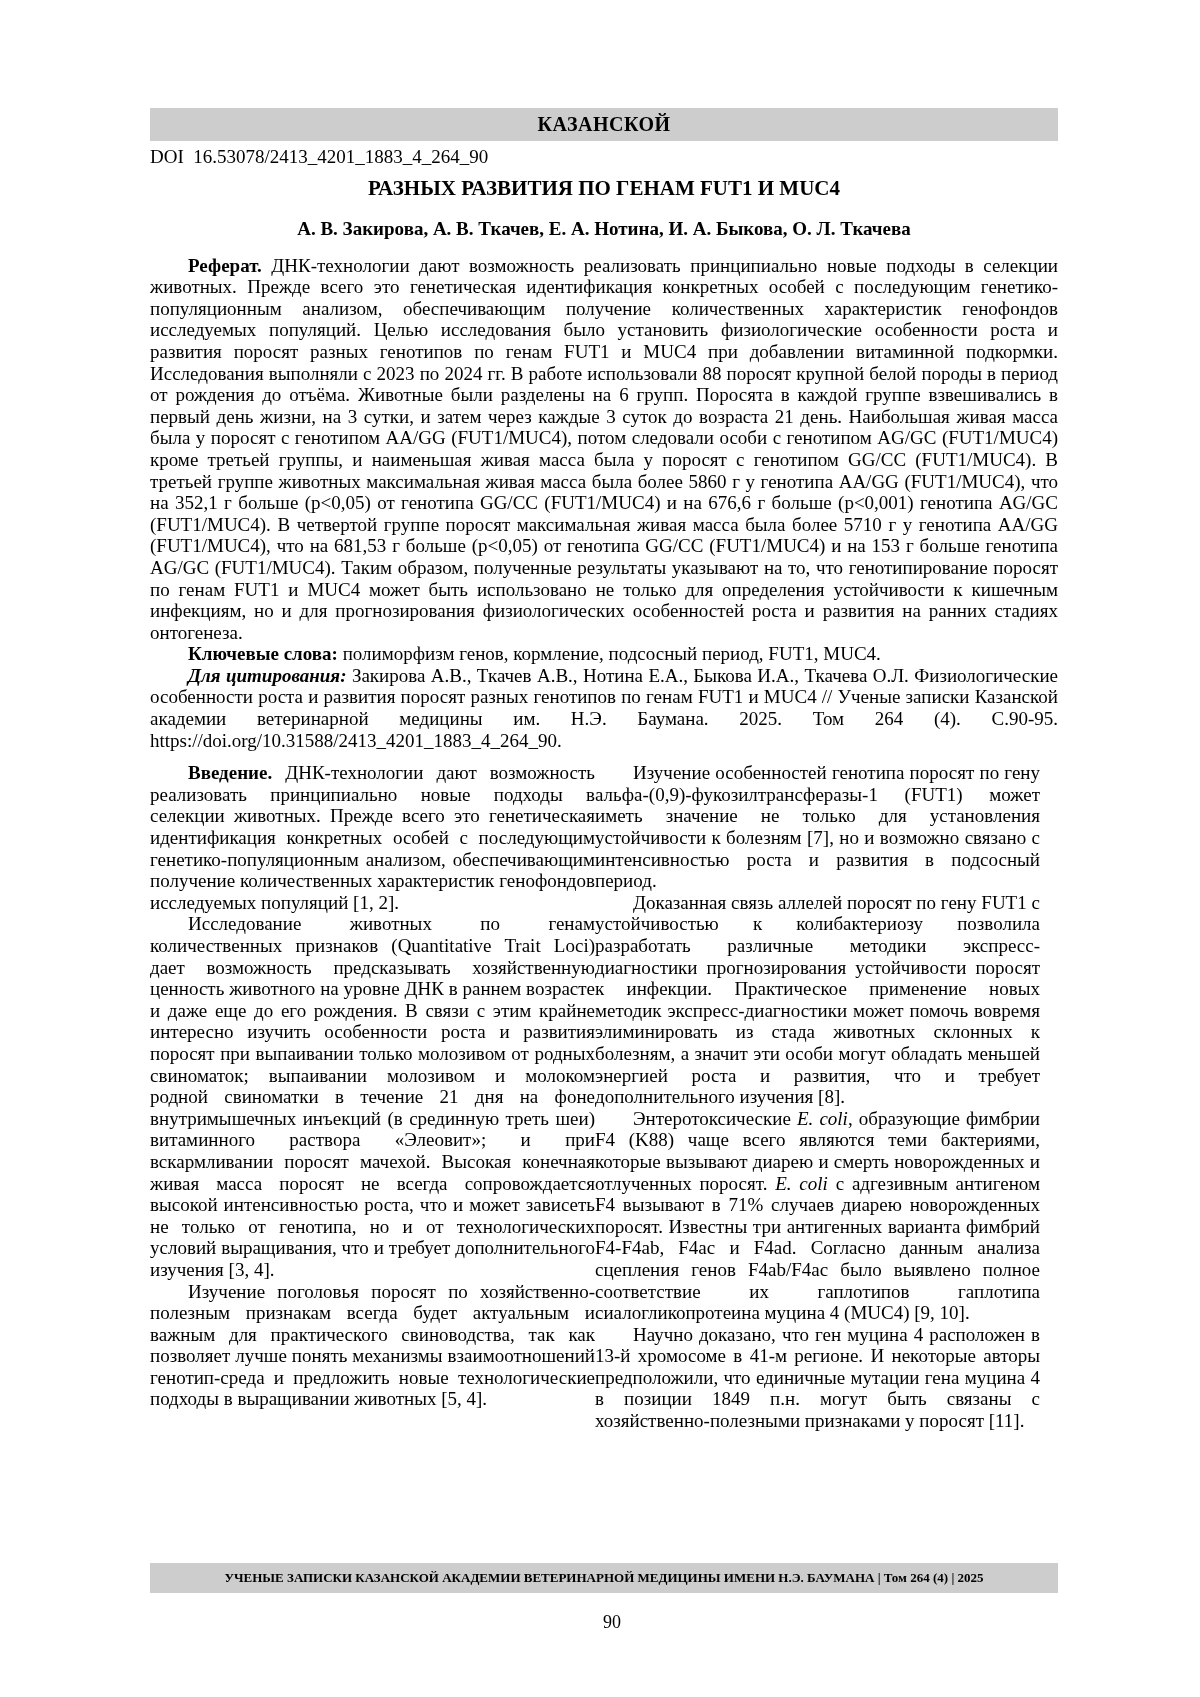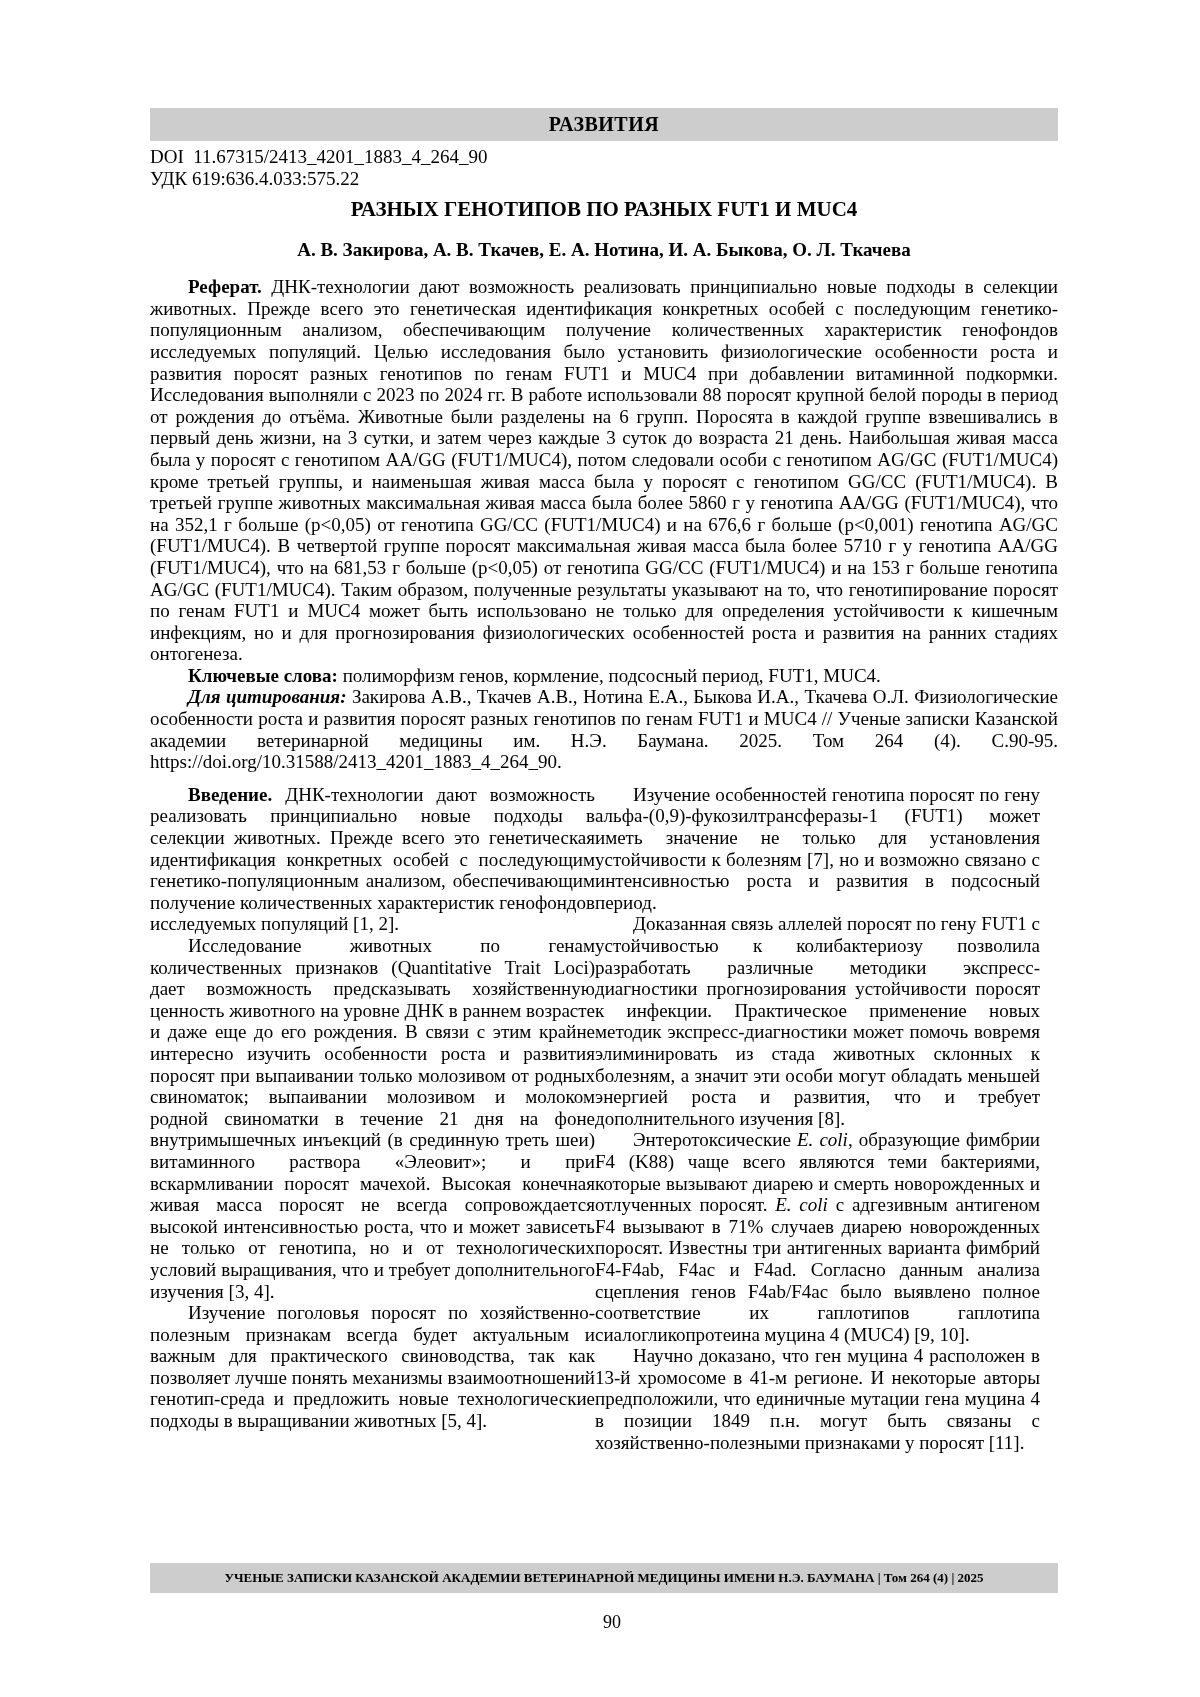--- a/index.html
+++ b/index.html
@@ -57,30 +57,29 @@
     position:absolute;top:1612px;left:12px;width:100%;
     text-align:center;font-size:18px;
   }
 </style>
 </head>
 <body>
 
 <div class="page">
 
   <div class="band band-top">
-    <span>РАЗВИТИЯ</span>
+    <span>КАЗАНСКОЙ</span>
   </div>
 
   <div class="content">
 
-    <div class="meta-line">DOI  11.67315/2413_4201_1883_4_264_90</div>
-    <div class="meta-line">УДК 619:636.4.033:575.22</div>
+    <div class="meta-line">DOI  16.53078/2413_4201_1883_4_264_90</div>
 
     <div class="title-block">
-      <div>РАЗНЫХ ГЕНОТИПОВ ПО РАЗНЫХ FUT1 И MUC4</div>
+      <div>РАЗНЫХ РАЗВИТИЯ ПО ГЕНАМ FUT1 И MUC4</div>
     </div>
 
     <div class="authors">А. В. Закирова, А. В. Ткачев, Е. А. Нотина, И. А. Быкова, О. Л. Ткачева</div>
 
     <div class="abstract-block">
       <p class="flow-para"><span class="lead-bold">Реферат.</span><span> ДНК-технологии дают возможность реализовать принципиально новые подходы в селекции животных. Прежде всего это генетическая идентификация конкретных особей с последующим генетико-популяционным анализом, обеспечивающим получение количественных характеристик генофондов исследуемых популяций. Целью исследования было установить физиологические особенности роста и развития поросят разных генотипов по генам FUT1 и MUC4 при добавлении витаминной подкормки. Исследования выполняли с 2023 по 2024 гг. В работе использовали 88 поросят крупной белой породы в период от рождения до отъёма. Животные были разделены на 6 групп. Поросята в каждой группе взвешивались в первый день жизни, на 3 сутки, и затем через каждые 3 суток до возраста 21 день. Наибольшая живая масса была у поросят с генотипом AA/GG (FUT1/MUC4), потом следовали особи с генотипом AG/GC (FUT1/MUC4) кроме третьей группы, и наименьшая живая масса была у поросят с генотипом GG/CC (FUT1/MUC4). В третьей группе животных максимальная живая масса была более 5860 г у генотипа AA/GG (FUT1/MUC4), что на 352,1 г больше (p&lt;0,05) от генотипа GG/CC (FUT1/MUC4) и на 676,6 г больше (p&lt;0,001) генотипа AG/GC (FUT1/MUC4). В четвертой группе поросят максимальная живая масса была более 5710 г у генотипа AA/GG (FUT1/MUC4), что на 681,53 г больше (p&lt;0,05) от генотипа GG/CC (FUT1/MUC4) и на 153 г больше генотипа AG/GC (FUT1/MUC4). Таким образом, полученные результаты указывают на то, что генотипирование поросят по генам FUT1 и MUC4 может быть использовано не только для определения устойчивости к кишечным инфекциям, но и для прогнозирования физиологических особенностей роста и развития на ранних стадиях онтогенеза.</span></p>
       <p class="flow-para"><span class="lead-bold">Ключевые слова:</span><span> полиморфизм генов, кормление, подсосный период, FUT1, MUC4.</span></p>
       <p class="flow-para"><span class="lead-bold-italic">Для цитирования:</span><span> Закирова А.В., Ткачев А.В., Нотина Е.А., Быкова И.А., Ткачева О.Л. Физиологические особенности роста и развития поросят разных генотипов по генам FUT1 и MUC4 // Ученые записки Казанской академии ветеринарной медицины им. Н.Э. Баумана. 2025. Том 264 (4). С.90-95. https://doi.org/10.31588/2413_4201_1883_4_264_90.</span></p>
     </div>
 

